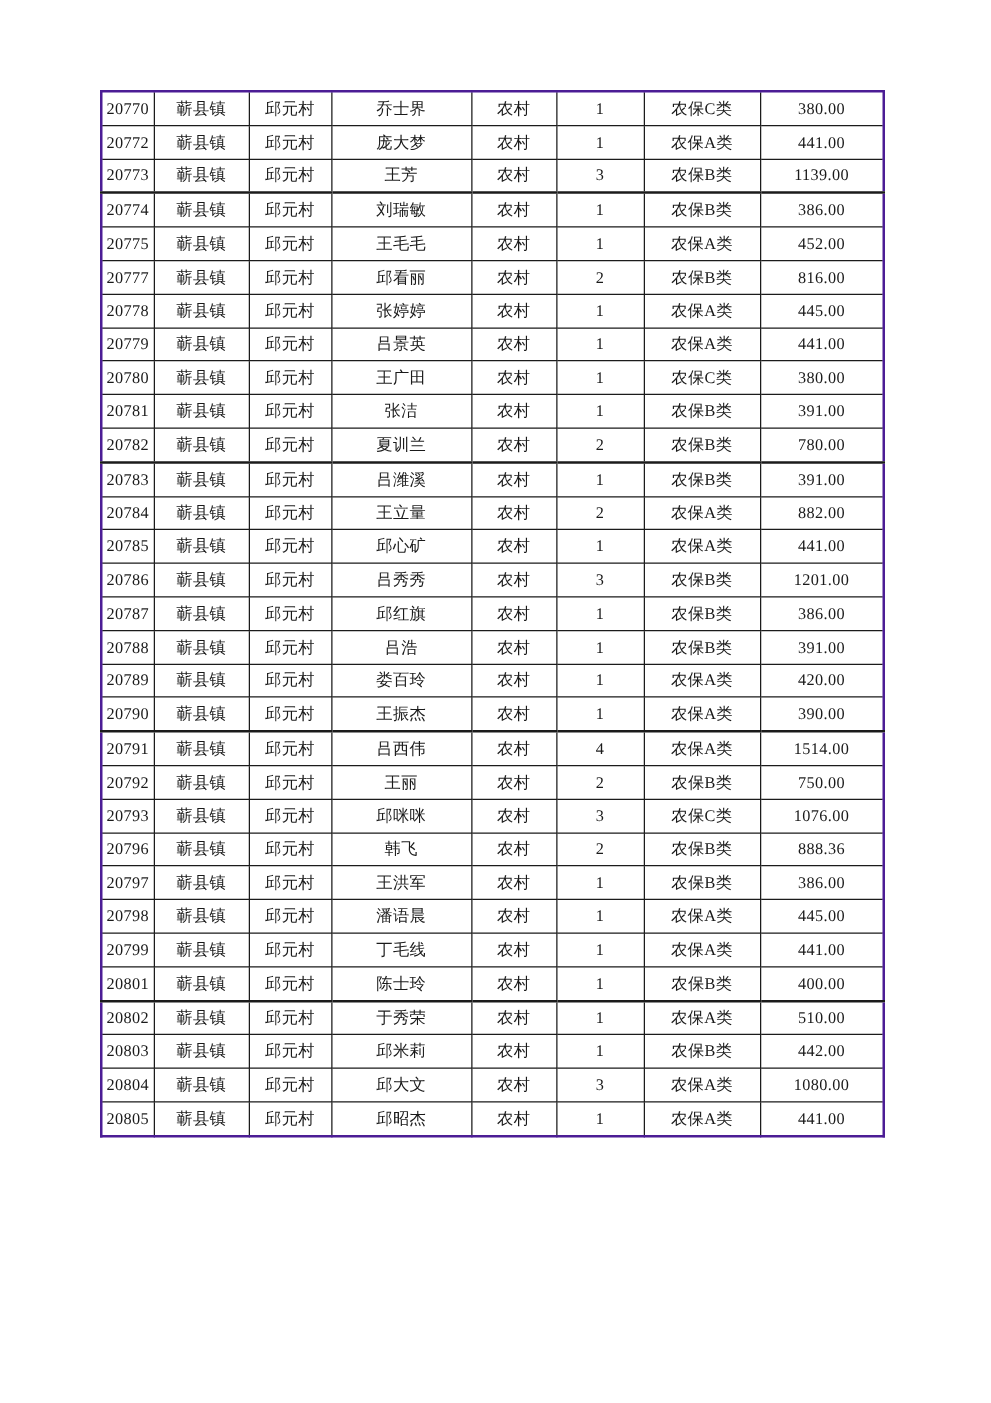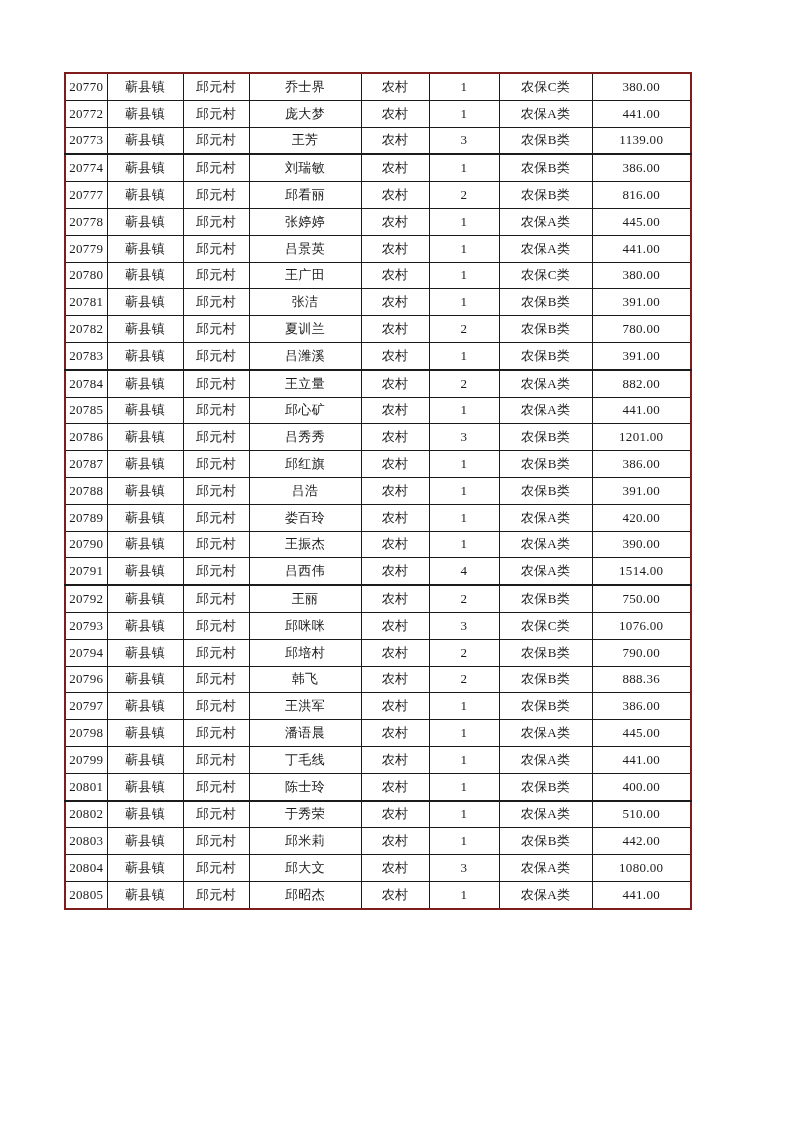--- a/index.html
+++ b/index.html
@@ -10,26 +10,26 @@
   .page {
     position: relative;
     width: 793px;
     height: 1122px;
     background: #ffffff;
     font-family: "Liberation Serif", "DejaVu Serif", serif;
     overflow: hidden;
   }
   table.records {
     position: absolute;
-    left: 64px;
+    left: 80px;
     top: 72px;
     width: 626px;
     border-collapse: collapse;
     table-layout: fixed;
-    border: 2px solid #7f1d1d;
+    border: 2px solid #4c1d95;
   }
   table.records td {
     border: 1px solid #1b1b1b;
     height: 25.8px;
     padding: 0;
     text-align: center;
     vertical-align: middle;
     font-size: 13px;
     color: #1a1a1a;
     white-space: nowrap;
@@ -99,20 +99,30 @@
           <td>20774</td>
           <td>蕲县镇</td>
           <td>邱元村</td>
           <td>刘瑞敏</td>
           <td>农村</td>
           <td>1</td>
           <td>农保B类</td>
           <td>386.00</td>
         </tr>
         <tr>
+          <td>20775</td>
+          <td>蕲县镇</td>
+          <td>邱元村</td>
+          <td>王毛毛</td>
+          <td>农村</td>
+          <td>1</td>
+          <td>农保A类</td>
+          <td>452.00</td>
+        </tr>
+        <tr>
           <td>20777</td>
           <td>蕲县镇</td>
           <td>邱元村</td>
           <td>邱看丽</td>
           <td>农村</td>
           <td>2</td>
           <td>农保B类</td>
           <td>816.00</td>
         </tr>
         <tr>
@@ -267,30 +277,20 @@
         </tr>
         <tr>
           <td>20793</td>
           <td>蕲县镇</td>
           <td>邱元村</td>
           <td>邱咪咪</td>
           <td>农村</td>
           <td>3</td>
           <td>农保C类</td>
           <td>1076.00</td>
-        </tr>
-        <tr>
-          <td>20794</td>
-          <td>蕲县镇</td>
-          <td>邱元村</td>
-          <td>邱培村</td>
-          <td>农村</td>
-          <td>2</td>
-          <td>农保B类</td>
-          <td>790.00</td>
         </tr>
         <tr>
           <td>20796</td>
           <td>蕲县镇</td>
           <td>邱元村</td>
           <td>韩飞</td>
           <td>农村</td>
           <td>2</td>
           <td>农保B类</td>
           <td>888.36</td>

